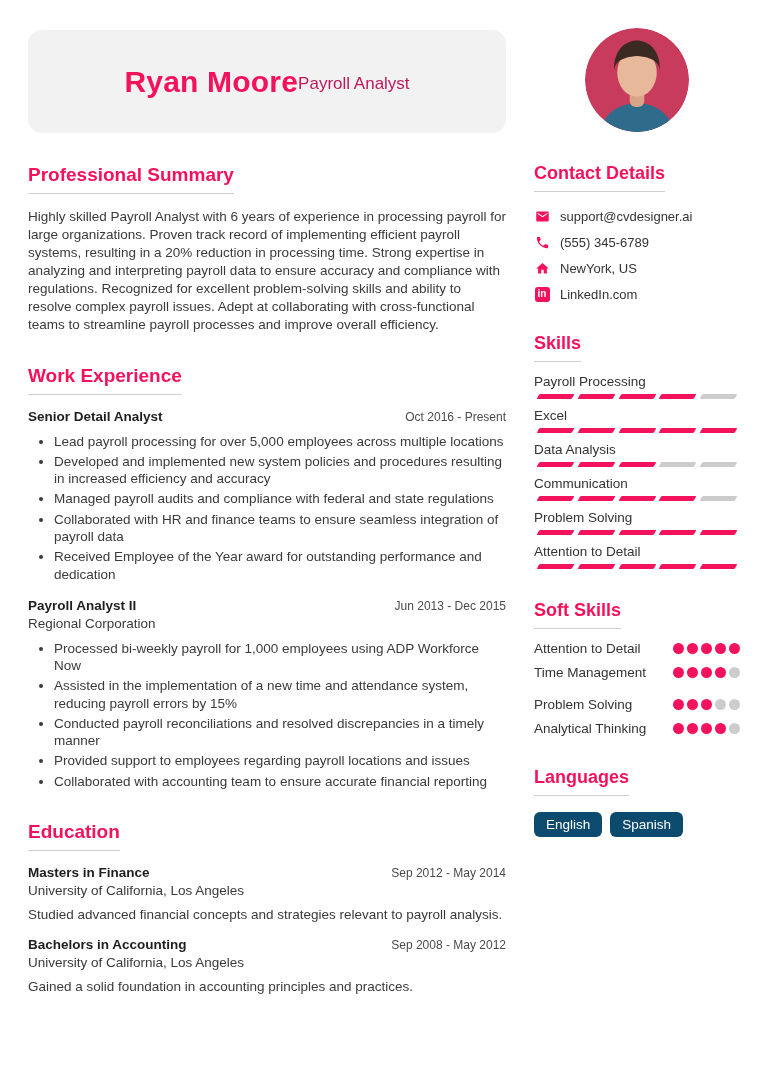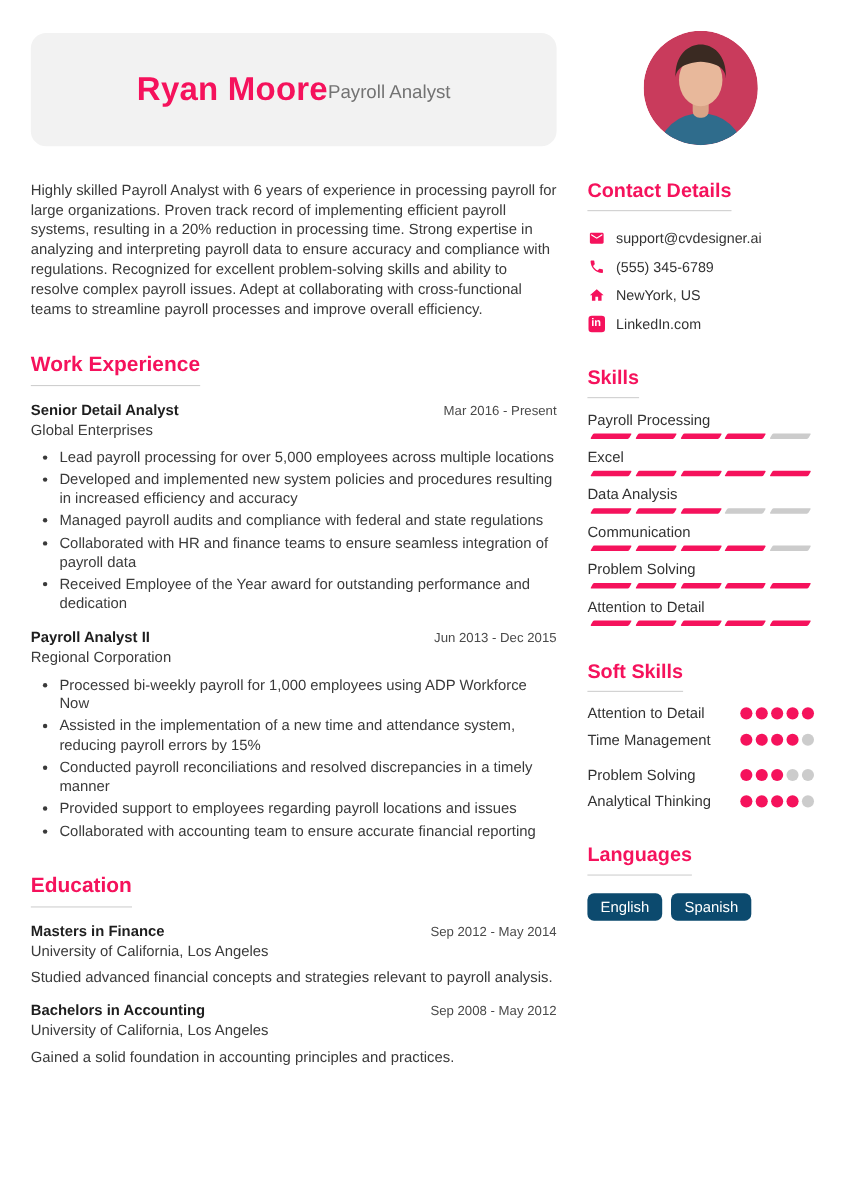--- a/index.html
+++ b/index.html
@@ -20,21 +20,21 @@
 
   
   .header-box {
     background: #f2f2f2;
     border-radius: 14px;
     height: 103px;
     display: flex; flex-direction: row;
     align-items: center; justify-content: center;
   }
   .name { color: #f5125c; font-size: 30px; font-weight: bold; letter-spacing: 0.2px; }
-  .job-title { color: #737373; font-size: 17px; margin-top: 5px; }
+  .job-title { color: #be185d; font-size: 17px; margin-top: 5px; }
 
   
   .photo-wrap { display: flex; justify-content: center; margin-top: -2px; }
   .photo { width: 104px; height: 104px; border-radius: 50%; overflow: hidden; display: block; }
 
   
   .section { margin-top: 31px; }
   .section-heading {
     display: inline-block;
     color: #f5125c;
@@ -101,32 +101,32 @@
 <div class="page">
 
   <div class="main-col">
 
     <div class="header-box">
       <div class="name">Ryan Moore</div>
       <div class="job-title">Payroll Analyst</div>
     </div>
 
     <div class="section">
+      <div class="section-heading">Professional Summary</div>
       <div class="summary-text">Highly skilled Payroll Analyst with 6 years of experience in processing payroll for large organizations. Proven track record of implementing efficient payroll systems, resulting in a 20% reduction in processing time. Strong expertise in analyzing and interpreting payroll data to ensure accuracy and compliance with regulations. Recognized for excellent problem-solving skills and ability to resolve complex payroll issues. Adept at collaborating with cross-functional teams to streamline payroll processes and improve overall efficiency.</div>
     </div>
 
     <div class="section">
       <div class="section-heading">Work Experience</div>
 
       <div class="entry">
         <div class="entry-head">
           <span class="entry-title">Senior Detail Analyst</span>
-          <span class="entry-date">Mar 2016 - Present</span>
-        </div>
-        <div class="entry-sub">Global Enterprises</div>
+          <span class="entry-date">Oct 2016 - Present</span>
+        </div>
         <ul>
           <li>Lead payroll processing for over 5,000 employees across multiple locations</li>
           <li>Developed and implemented new system policies and procedures resulting in increased efficiency and accuracy</li>
           <li>Managed payroll audits and compliance with federal and state regulations</li>
           <li>Collaborated with HR and finance teams to ensure seamless integration of payroll data</li>
           <li>Received Employee of the Year award for outstanding performance and dedication</li>
         </ul>
       </div>
 
       <div class="entry">

